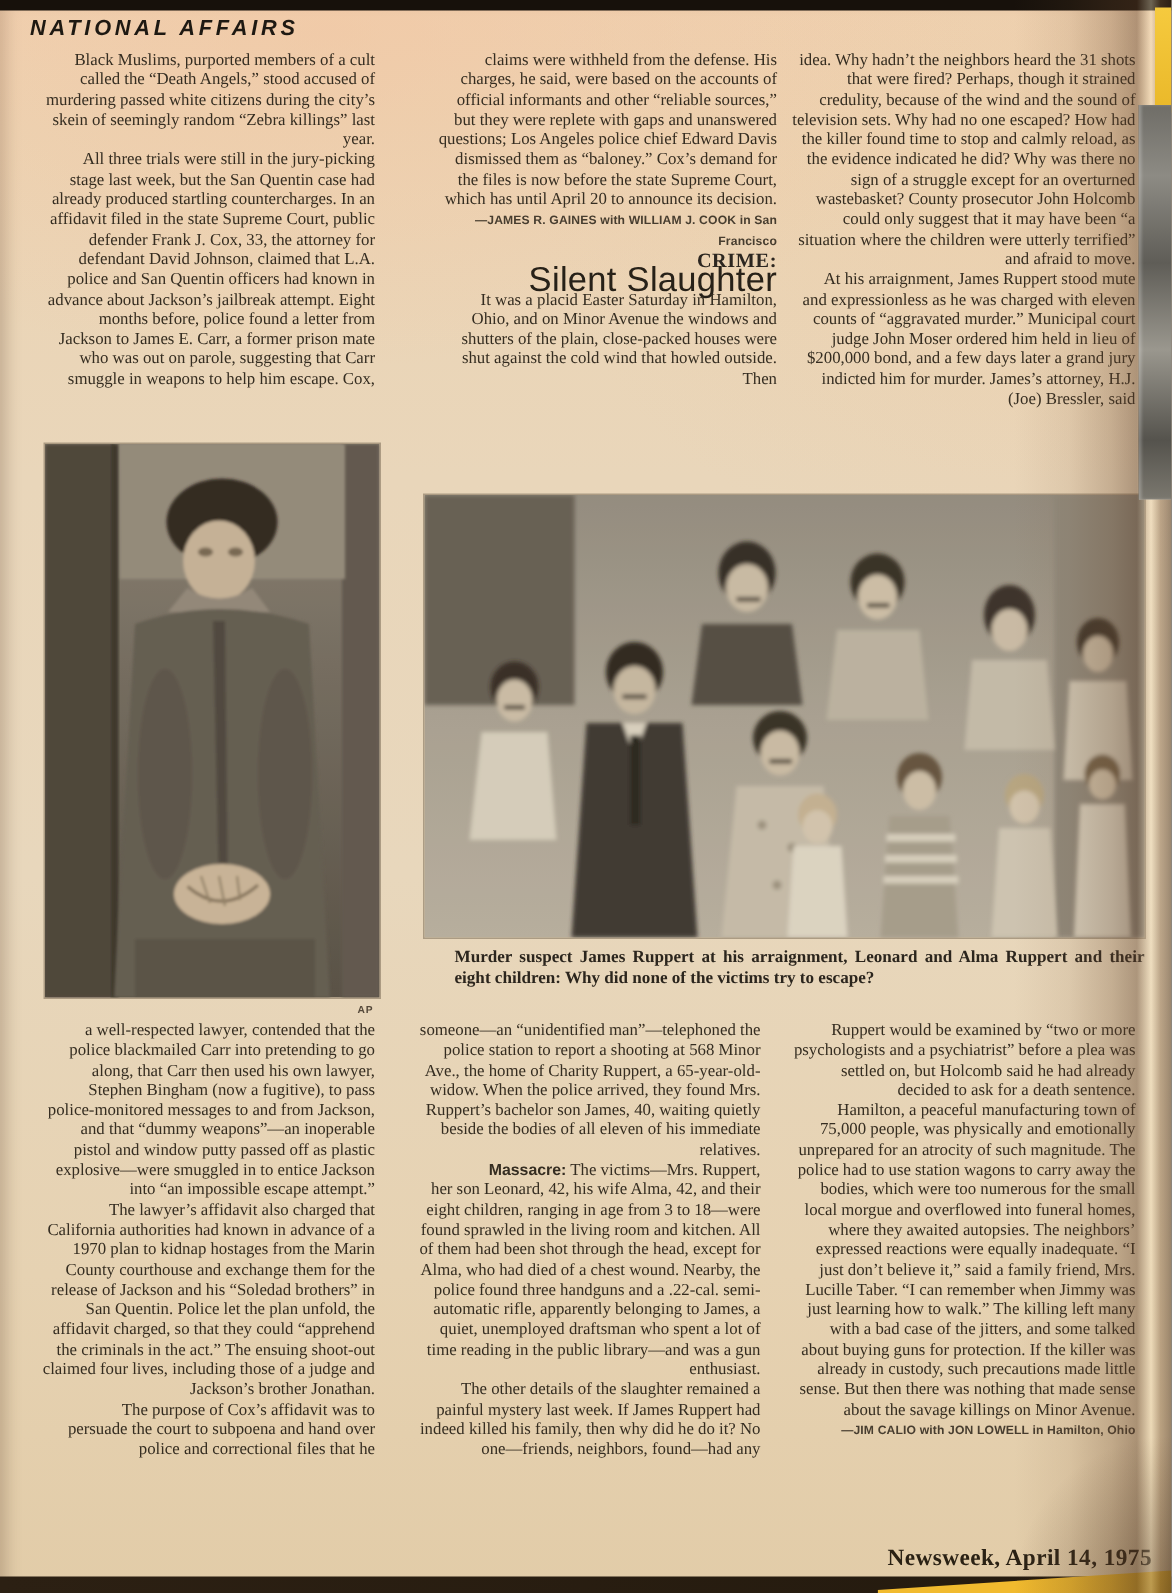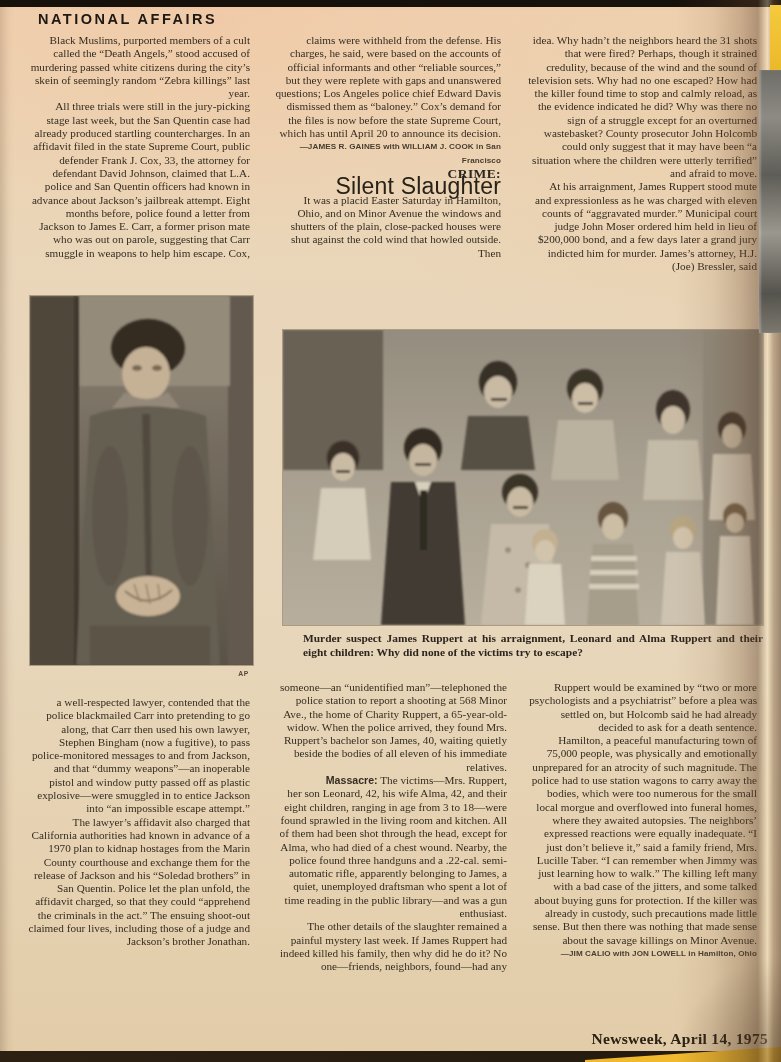--- a/index.html
+++ b/index.html
@@ -27,22 +27,22 @@
       rgba(120,85,55,0) 0%,
       rgba(120,85,55,.10) 35%,
       rgba(105,72,45,.28) 62%,
       rgba(90,60,38,.42) 78%,
       rgba(250,235,200,.38) 87%,
       rgba(120,90,60,.40) 93%,
       rgba(70,48,30,.45) 100%);}
   .curl-bottom{position:absolute;left:640px;top:900px;width:141px;height:162px;z-index:5;pointer-events:none;
     background:radial-gradient(140px 140px at 100% 100%, rgba(60,40,22,.35), transparent 75%);}
 
-  #header{position:absolute;left:38px;top:11px;z-index:1;
-    font-family:"Liberation Sans",sans-serif;font-weight:bold;
+  #header{position:absolute;left:20px;top:11px;z-index:1;
+    font-family:"Liberation Sans",sans-serif;font-style:italic;font-weight:bold;
     font-size:14.5px;letter-spacing:2.5px;color:#1e1912;}
 
   .col{position:absolute;z-index:1;text-align:justify;font-size:11.2px;line-height:13.3px;}
   .col p{margin:0;text-align:right;}
   p.ind{text-indent:11px;}
   .byline{font-family:"Liberation Sans",sans-serif;font-size:8.1px;font-weight:bold;
     color:#473d2f;text-align:right;margin-top:3px;letter-spacing:.1px;}
   .kicker{font-family:Liberation Serif, serif;font-weight:bold;font-size:13.5px;
     margin-top:13px;letter-spacing:.4px;color:#2c2620;}
   .headline{font-family:"Liberation Sans",sans-serif;font-weight:normal;font-size:23px;
@@ -71,21 +71,21 @@
 
   <div class="strip-top"></div>
 
   <div id="header">NATIONAL AFFAIRS</div>
 
   <div class="col" style="left:28px;top:34px;width:222px;">
     <p>Black Muslims, purported members of a cult called the “Death Angels,” stood accused of murdering passed white citizens during the city’s skein of seemingly random “Zebra killings” last year.</p>
     <p class="ind">All three trials were still in the jury-picking stage last week, but the San Quentin case had already produced startling countercharges. In an affidavit filed in the state Supreme Court, public defender Frank J. Cox, 33, the attorney for defendant David Johnson, claimed that L.A. police and San Quentin officers had known in advance about Jackson’s jailbreak attempt. Eight months before, police found a letter from Jackson to James E. Carr, a former prison mate who was out on parole, suggesting that Carr smuggle in weapons to help him escape. Cox,</p>
   </div>
 
-  <div class="col" style="left:271px;top:34px;width:230px;">
+  <div class="col" style="left:288px;top:34px;width:230px;">
     <p>claims were withheld from the defense. His charges, he said, were based on the accounts of official informants and other “reliable sources,” but they were replete with gaps and unanswered questions; Los Angeles police chief Edward Davis dismissed them as “baloney.” Cox’s demand for the files is now before the state Supreme Court, which has until April 20 to announce its decision.</p>
     <p class="byline">—JAMES R. GAINES with WILLIAM J. COOK in San Francisco</p>
     <p class="kicker">CRIME:</p>
     <p class="headline">Silent Slaughter</p>
     <p class="ind gap">It was a placid Easter Saturday in Hamilton, Ohio, and on Minor Avenue the windows and shutters of the plain, close-packed houses were shut against the cold wind that howled outside. Then</p>
   </div>
 
   <div class="col" style="left:527px;top:34px;width:230px;">
     <p>idea. Why hadn’t the neighbors heard the 31 shots that were fired? Perhaps, though it strained credulity, because of the wind and the sound of television sets. Why had no one escaped? How had the killer found time to stop and calmly reload, as the evidence indicated he did? Why was there no sign of a struggle except for an overturned wastebasket? County prosecutor John Holcomb could only suggest that it may have been “a situation where the children were utterly terrified” and afraid to move.</p>
     <p class="ind">At his arraignment, James Ruppert stood mute and expressionless as he was charged with eleven counts of “aggravated murder.” Municipal court judge John Moser ordered him held in lieu of $200,000 bond, and a few days later a grand jury indicted him for murder. James’s attorney, H.J. (Joe) Bressler, said</p>
@@ -193,23 +193,24 @@
         <ellipse cx="452" cy="186" rx="12" ry="13" fill="#6b5a42"></ellipse>
           <ellipse cx="452" cy="193" rx="9" ry="10" fill="#cfc2ac"></ellipse>
           <path d="M437 206 L467 206 L471 295 L433 295 Z" fill="#d9d3c3"></path>
       </g>
       <rect width="480" height="295" fill="rgba(210,180,140,0.10)"></rect>
     </svg>
   </figure>
 
   <div class="caption">Murder suspect James Ruppert at his arraignment, Leonard and Alma Ruppert and their eight children: Why did none of the victims try to escape?</div>
 
-  <div class="col" style="left:28px;top:696px;width:222px;">
+  <div class="col" style="left:28px;top:681px;width:222px;">
     <p>a well-respected lawyer, contended that the police blackmailed Carr into pretending to go along, that Carr then used his own lawyer, Stephen Bingham (now a fugitive), to pass police-monitored messages to and from Jackson, and that “dummy weapons”—an inoperable pistol and window putty passed off as plastic explosive—were smuggled in to entice Jackson into “an impossible escape attempt.”</p>
     <p class="ind">The lawyer’s affidavit also charged that California authorities had known in advance of a 1970 plan to kidnap hostages from the Marin County courthouse and exchange them for the release of Jackson and his “Soledad brothers” in San Quentin. Police let the plan unfold, the affidavit charged, so that they could “apprehend the criminals in the act.” The ensuing shoot-out claimed four lives, including those of a judge and Jackson’s brother Jonathan.</p>
+    <p class="ind">The purpose of Cox’s affidavit was to persuade the court to subpoena and hand over police and correctional files that he</p>
   </div>
 
   <div class="col" style="left:277px;top:681px;width:230px;">
 
     <p>someone—an “unidentified man”—telephoned the police station to report a shooting at 568 Minor Ave., the home of Charity Ruppert, a 65-year-old-widow. When the police arrived, they found Mrs. Ruppert’s bachelor son James, 40, waiting quietly beside the bodies of all eleven of his immediate relatives.</p>
     <p class="ind"><span class="runin">Massacre:</span> <span>The victims—Mrs. Ruppert, her son Leonard, 42, his wife Alma, 42, and their eight children, ranging in age from 3 to 18—were found sprawled in the living room and kitchen. All of them had been shot through the head, except for Alma, who had died of a chest wound. Nearby, the police found three handguns and a .22-cal. semi-automatic rifle, apparently belonging to James, a quiet, unemployed draftsman who spent a lot of time reading in the public library—and was a gun enthusiast.</span></p>
     <p class="ind">The other details of the slaughter remained a painful mystery last week. If James Ruppert had indeed killed his family, then why did he do it? No one—friends, neighbors, found—had any</p>
   </div>
 
   <div class="col" style="left:527px;top:681px;width:230px;">

